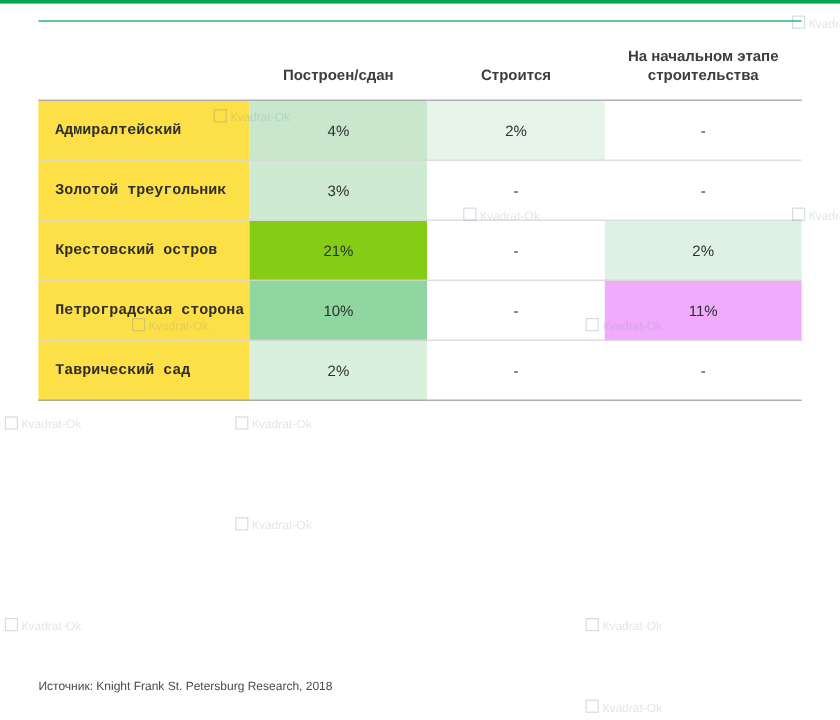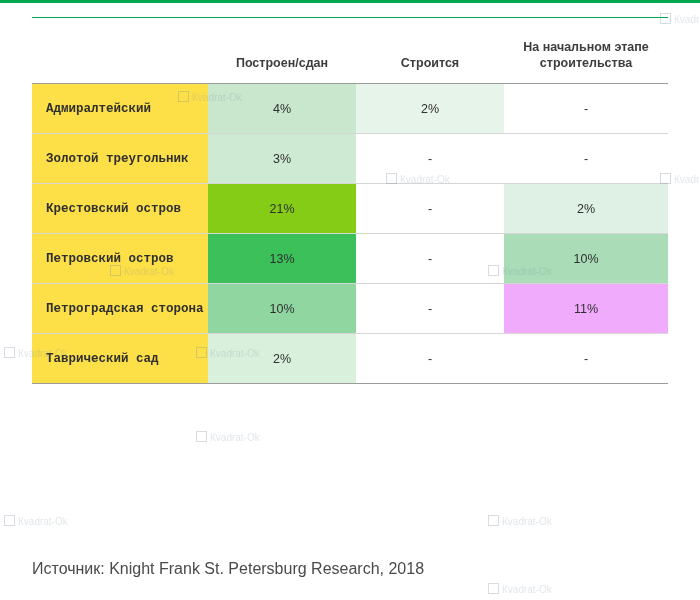--- a/index.html
+++ b/index.html
@@ -76,21 +76,21 @@
     font-size: 12.5px;
     padding-left: 14px;
     color: #2f2f2f;
     background: #fde047;
     font-family: Liberation Mono, monospace;
   }
   .source {
     position: absolute;
     left: 32px;
     bottom: 22px;
-    font-size: 16px;
+    font-size: 10px;
     color: #4a4a4a;
   }
   .wm {
     position: absolute;
     font-size: 10px;
     color: rgba(120,140,160,0.22);
     pointer-events: none;
     white-space: nowrap;
     font-family: "Liberation Sans", sans-serif;
   }
@@ -139,26 +139,20 @@
           <td style="background: rgb(255, 255, 255);">-</td>
           <td style="background: rgb(255, 255, 255);">-</td>
         </tr>
         <tr>
           <td class="rowlabel">Крестовский остров</td>
           <td style="background: #84cc16;">21%</td>
           <td style="background: rgb(255, 255, 255);">-</td>
           <td style="background: rgb(223, 240, 228);">2%</td>
         </tr>
         <tr>
-          <td class="rowlabel">Петровский остров</td>
-          <td style="background: rgb(60, 192, 90);">13%</td>
-          <td style="background: rgb(255, 255, 255);">-</td>
-          <td style="background: rgb(169, 220, 183);">10%</td>
-        </tr>
-        <tr>
           <td class="rowlabel">Петроградская сторона</td>
           <td style="background: rgb(143, 214, 160);">10%</td>
           <td style="background: rgb(255, 255, 255);">-</td>
           <td style="background: #f0abfc;">11%</td>
         </tr>
         <tr>
           <td class="rowlabel">Таврический сад</td>
           <td style="background: rgb(217, 240, 221);">2%</td>
           <td style="background: rgb(255, 255, 255);">-</td>
           <td style="background: rgb(255, 255, 255);">-</td>

